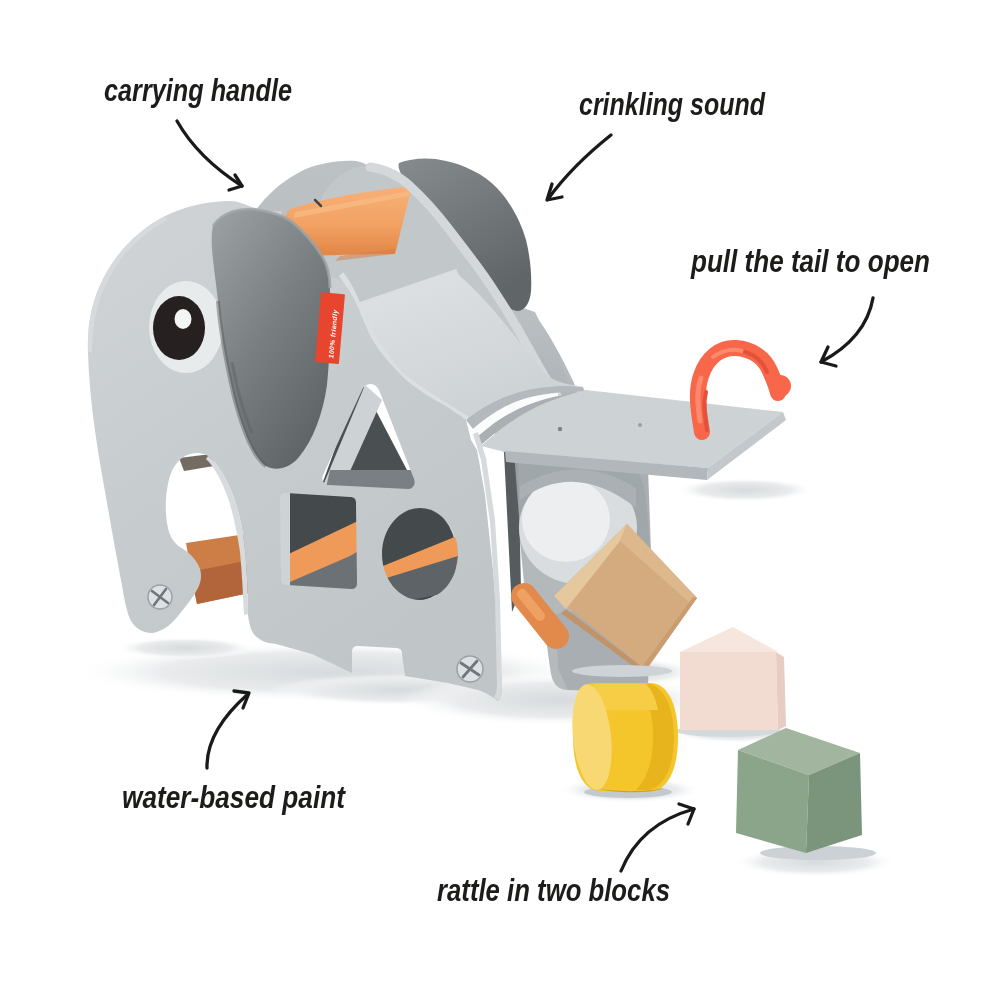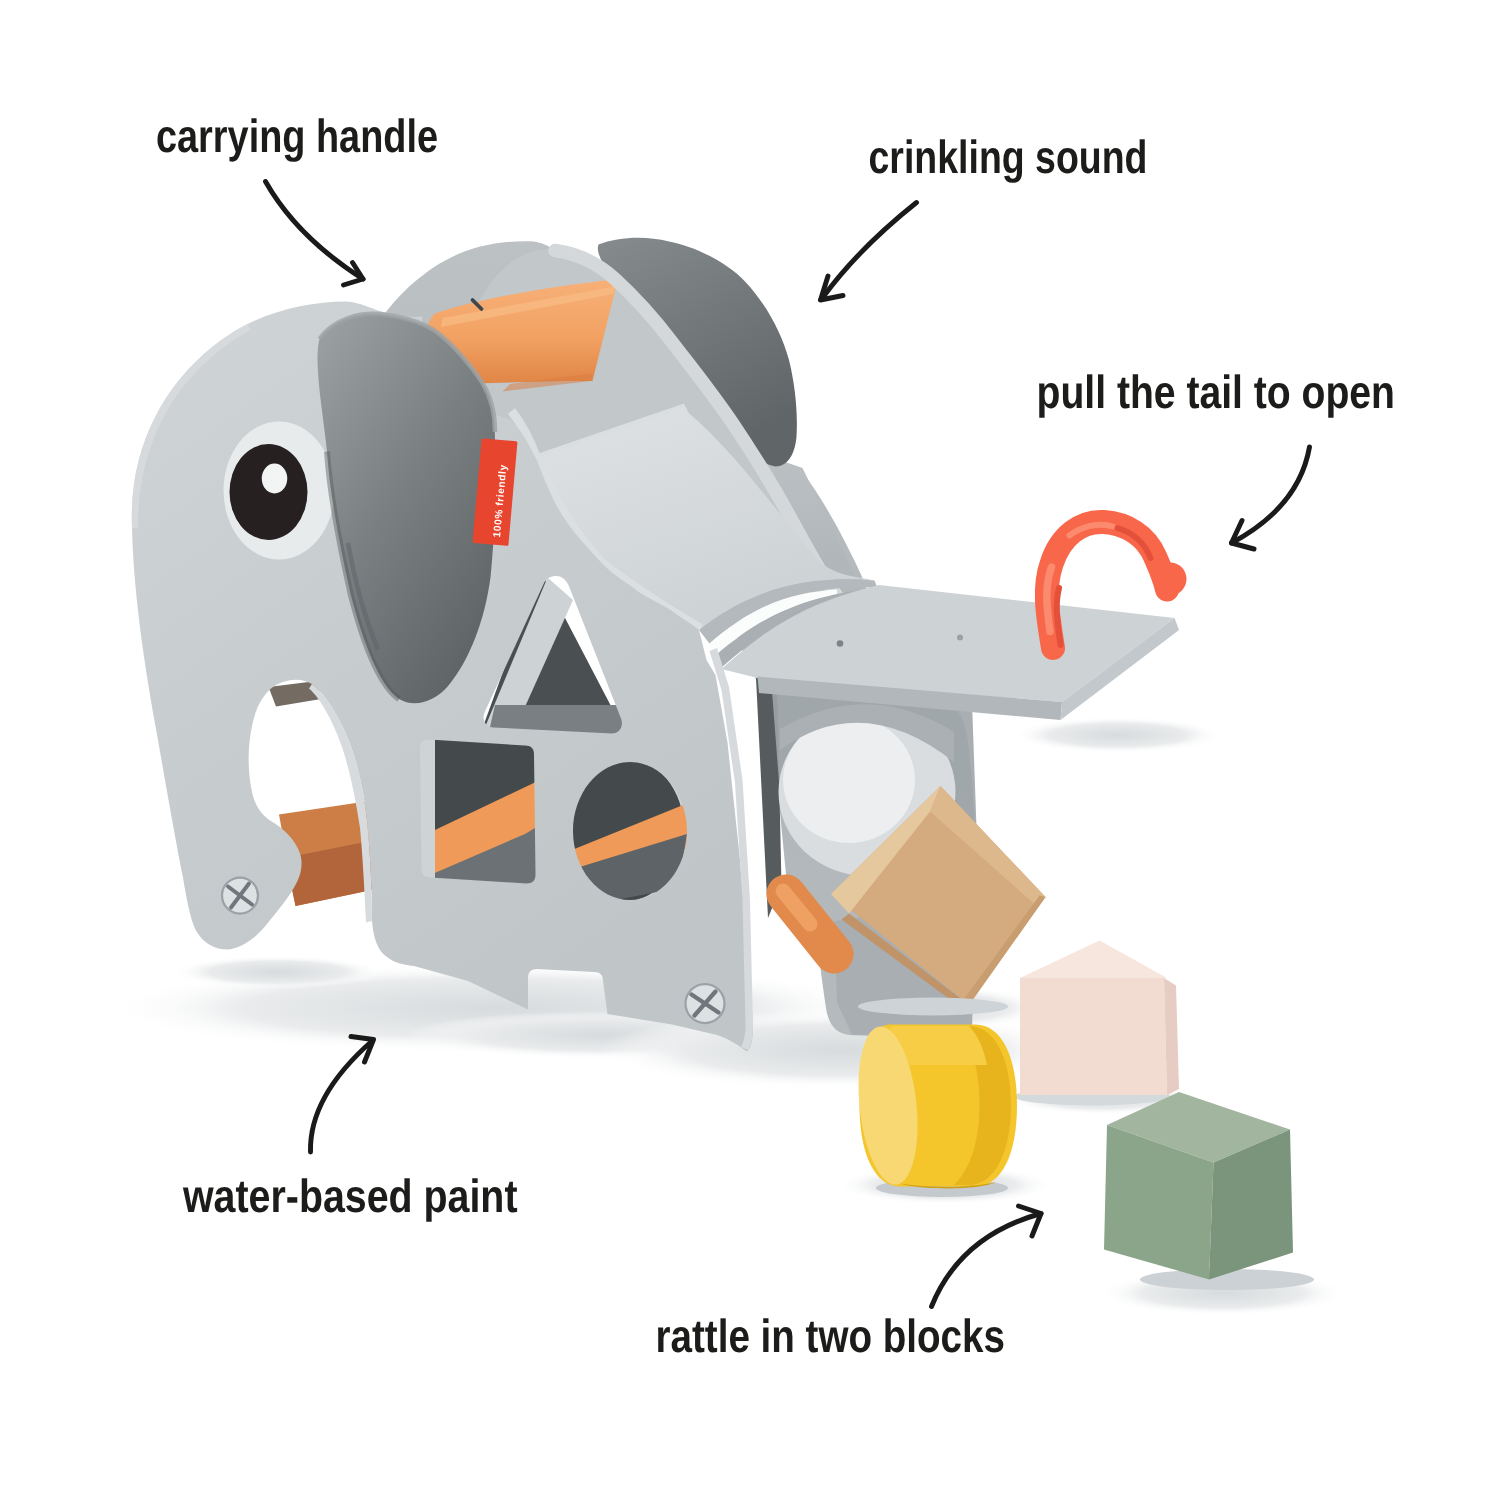--- a/index.html
+++ b/index.html
@@ -1,17 +1,17 @@
 <!DOCTYPE html>
 <html><head>
 <meta charset="utf-8">
 <style>
   html,body{margin:0;padding:0;background:#ffffff;}
   #stage{position:relative;width:990px;height:990px;overflow:hidden;background:#ffffff;
-         font-family:"Liberation Sans", sans-serif;}
+         font-family:"Liberation Sans", sans-serif;font-style:italic;}
 </style>
 </head>
 <body>
 <div id="stage">
 <svg width="990" height="990" viewBox="0 0 990 990">
 <defs>
   <linearGradient id="gPanel" x1="0" y1="0" x2="0.6" y2="1">
     <stop offset="0" stop-color="#d0d4d6"></stop>
           <stop offset="0.5" stop-color="#c7ccce"></stop>
           <stop offset="1" stop-color="#c0c5c8"></stop>

